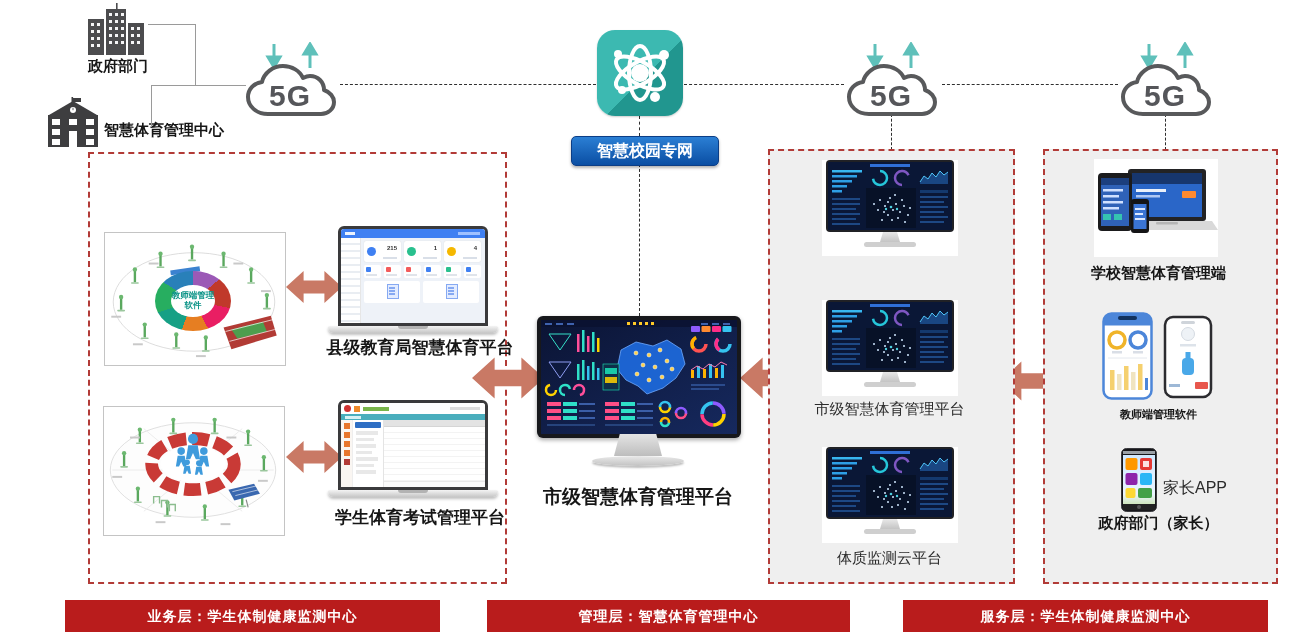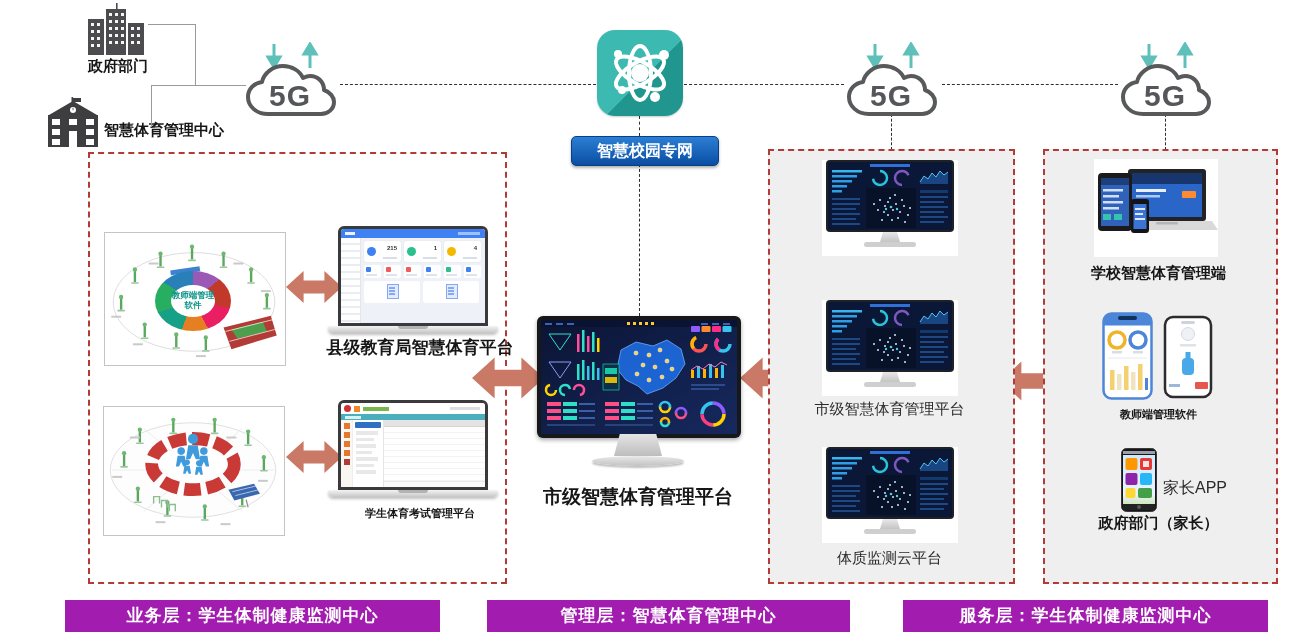--- a/index.html
+++ b/index.html
@@ -6,22 +6,22 @@
   .canvas{position:relative;width:1308px;height:643px;background:#fff;overflow:hidden;}
   .abs{position:absolute;}
   .lbl{position:absolute;font-weight:bold;color:#161616;text-align:center;white-space:nowrap;}
   .lbl-reg{position:absolute;font-weight:400;color:#2b2b2b;text-align:center;white-space:nowrap;}
   .dash-h{position:absolute;border-top:1.6px dashed #2f2f2f;}
   .dash-v{position:absolute;border-left:1.6px dashed #2f2f2f;}
   .line-h{position:absolute;border-top:1.6px solid #9a9a9a;}
   .line-v{position:absolute;border-left:1.6px solid #9a9a9a;}
   .panel{position:absolute;border:2px dashed #b23b37;background:#fff;}
   .panel.gray{background:#efefef;}
-  .banner{position:absolute;height:32px;background:#a21caf;color:#fff;font-weight:bold;
-          font-size:17px;line-height:32px;text-align:center;letter-spacing:1px;}
+  .banner{position:absolute;height:32px;background:#b91c1c;color:#fff;font-weight:bold;
+          font-size:14px;line-height:32px;text-align:center;letter-spacing:1px;}
   .net-badge{position:absolute;left:571px;top:136px;width:146px;height:28px;border-radius:5px;
              background:linear-gradient(180deg,#2b7fd4,#0a4ea3);border:1px solid #0c3e86;
              color:#fff;font-weight:bold;font-size:16px;line-height:28px;text-align:center;
              box-shadow:0 2px 3px rgba(0,0,0,.3);}
   .net-icon{position:absolute;left:597px;top:30px;width:86px;height:86px;border-radius:18px;
             background:linear-gradient(135deg,#3cb9b1 55%,#21968f 55%);box-shadow:0 1px 2px rgba(0,0,0,.2);}
   .frame{position:absolute;background:#fff;border:1px solid #c4c4c4;}
   .pie{position:absolute;border-radius:50%;
        background:conic-gradient(#9b59b6 0 14%,#c0392b 14% 28%,#e91e63 28% 42%,#e67e22 42% 56%,#16a085 56% 70%,#27ae60 70% 84%,#2980b9 84% 100%);}
   .pie-center{position:absolute;background:#fff;border-radius:50%;display:flex;align-items:center;
@@ -408,21 +408,21 @@
           <i style="width:20px"></i>
         </div>
       <div class="l2-grid">
           <div class="hd"></div>
           <div class="rows"></div>
           <div class="ft"></div>
         </div>
     </div>
     <div class="lap-base"></div>
   </div>
-  <div class="lbl" style="left:322px;top:506px;width:196px;font-size:11px">学生体育考试管理平台</div>
+  <div class="lbl" style="left:322px;top:506px;width:196px;font-size:17px">学生体育考试管理平台</div>
 
   <svg class="abs" style="left:472px;top:356px" width="72" height="44" viewBox="0 0 70 42">
     <polygon points="0,21 22,1 22,13 48,13 48,1 70,21 48,41 48,29 22,29 22,41" fill="#c97965"></polygon>
   </svg>
   <svg class="abs" style="left:740px;top:356px" width="72" height="44" viewBox="0 0 70 42">
     <polygon points="0,21 22,1 22,13 48,13 48,1 70,21 48,41 48,29 22,29 22,41" fill="#c97965"></polygon>
   </svg>
   <svg class="abs" style="left:1000px;top:360px" width="68" height="42" viewBox="0 0 70 42">
     <polygon points="0,21 22,1 22,13 48,13 48,1 70,21 48,41 48,29 22,29 22,41" fill="#c97965"></polygon>
   </svg>

